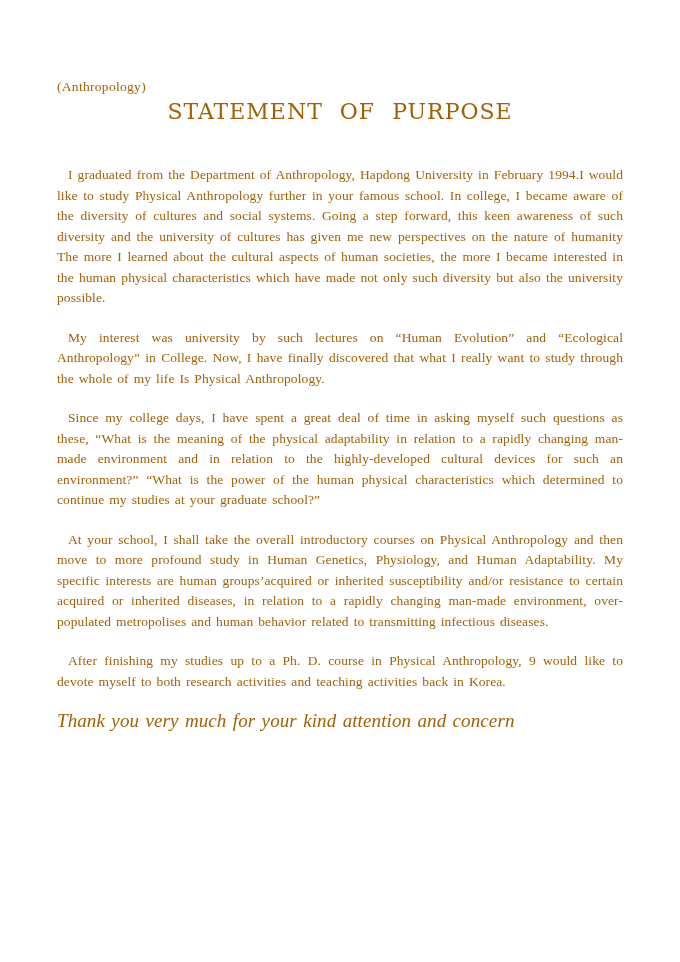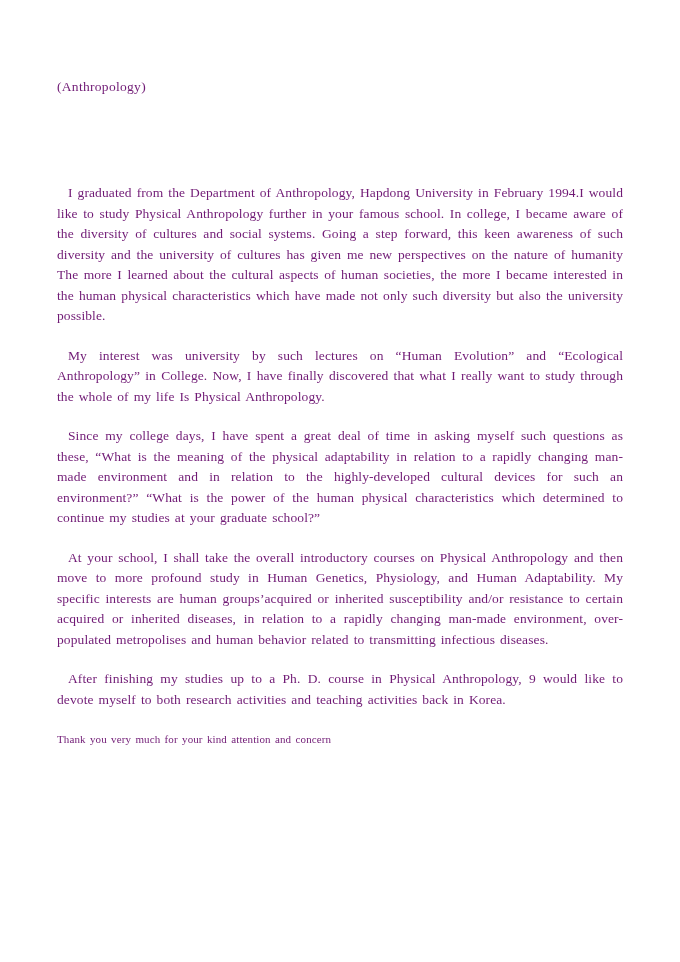--- a/index.html
+++ b/index.html
@@ -7,68 +7,70 @@
     padding: 0;
     background: #ffffff;
   }
   .page {
     position: relative;
     width: 680px;
     height: 962px;
     box-sizing: border-box;
     padding: 78px 57px 0 57px;
     background: #ffffff;
-    color: #701a75;
+    color: #a16207;
     font-family: "Liberation Serif", serif;
     overflow: hidden;
   }
   .category {
     font-size: 13.5px;
     line-height: 17px;
     margin: 0 0 3px 0;
     letter-spacing: 0.3px;
   }
   .title {
     font-family: "DejaVu Serif", serif;
     font-weight: normal;
     font-size: 22px;
     line-height: 27px;
     text-align: center;
     letter-spacing: 1px;
     word-spacing: 9px;
     margin: 0;
   }
   .doc-body {
-    margin-top: 88px;
+    margin-top: 40px;
   }
   p.para {
     font-size: 13.5px;
     line-height: 20.5px;
     text-align: justify;
     text-indent: 11px;
     margin: 0 0 19px 0;
     word-spacing: 1.5px;
     letter-spacing: 0.1px;
   }
   p.closing {
-    font-size: 11px;
+    font-size: 19px;
     line-height: 20.5px;
     text-align: left;
     text-indent: 0;
     margin: 0;
     word-spacing: 1.5px;
     letter-spacing: 0.1px;
+    font-style: italic;
   }
 </style>
 </head>
 <body>
 
 <div class="page">
   <div class="category">(Anthropology)</div>
 
+  <h1 class="title">STATEMENT OF PURPOSE</h1>
 
   <div class="doc-body">
     <p class="para">I graduated from the Department of Anthropology, Hapdong University in February 1994.I would like to study Physical Anthropology further in your famous school. In college, I became aware of the diversity of cultures and social systems. Going a step forward, this keen awareness of such diversity and the university of cultures has given me new perspectives on the nature of humanity The more I learned about the cultural aspects of human societies, the more I became interested in the human physical characteristics which have made not only such diversity but also the university possible.</p>
 
     <p class="para">My interest was university by such lectures on “Human Evolution” and “Ecological Anthropology” in College. Now, I have finally discovered that what I really want to study through the whole of my life Is Physical Anthropology.</p>
 
     <p class="para">Since my college days, I have spent a great deal of time in asking myself such questions as these, “What is the meaning of the physical adaptability in relation to a rapidly changing man-made environment and in relation to the highly-developed cultural devices for such an environment?” “What is the power of the human physical characteristics which determined to continue my studies at your graduate school?”</p>
 
     <p class="para">At your school, I shall take the overall introductory courses on Physical Anthropology and then move to more profound study in Human Genetics, Physiology, and Human Adaptability. My specific interests are human groups’acquired or inherited susceptibility and/or resistance to certain acquired or inherited diseases, in relation to a rapidly changing man-made environment, over-populated metropolises and human behavior related to transmitting infectious diseases.</p>
 

